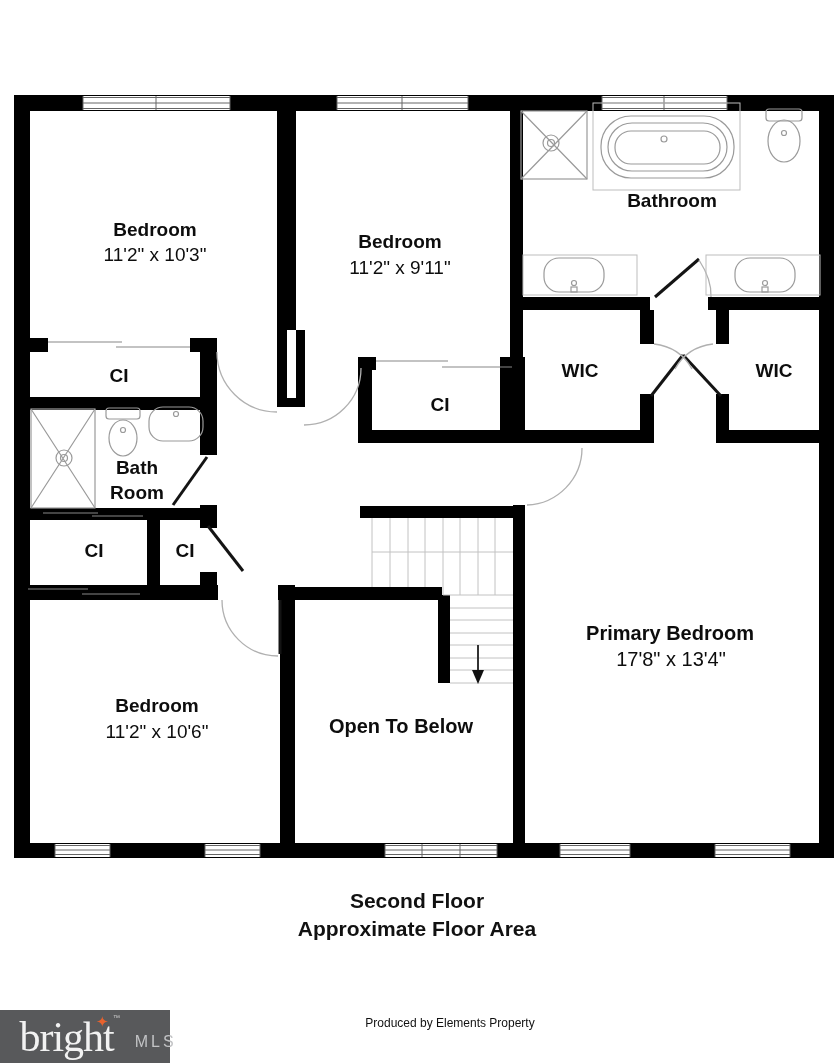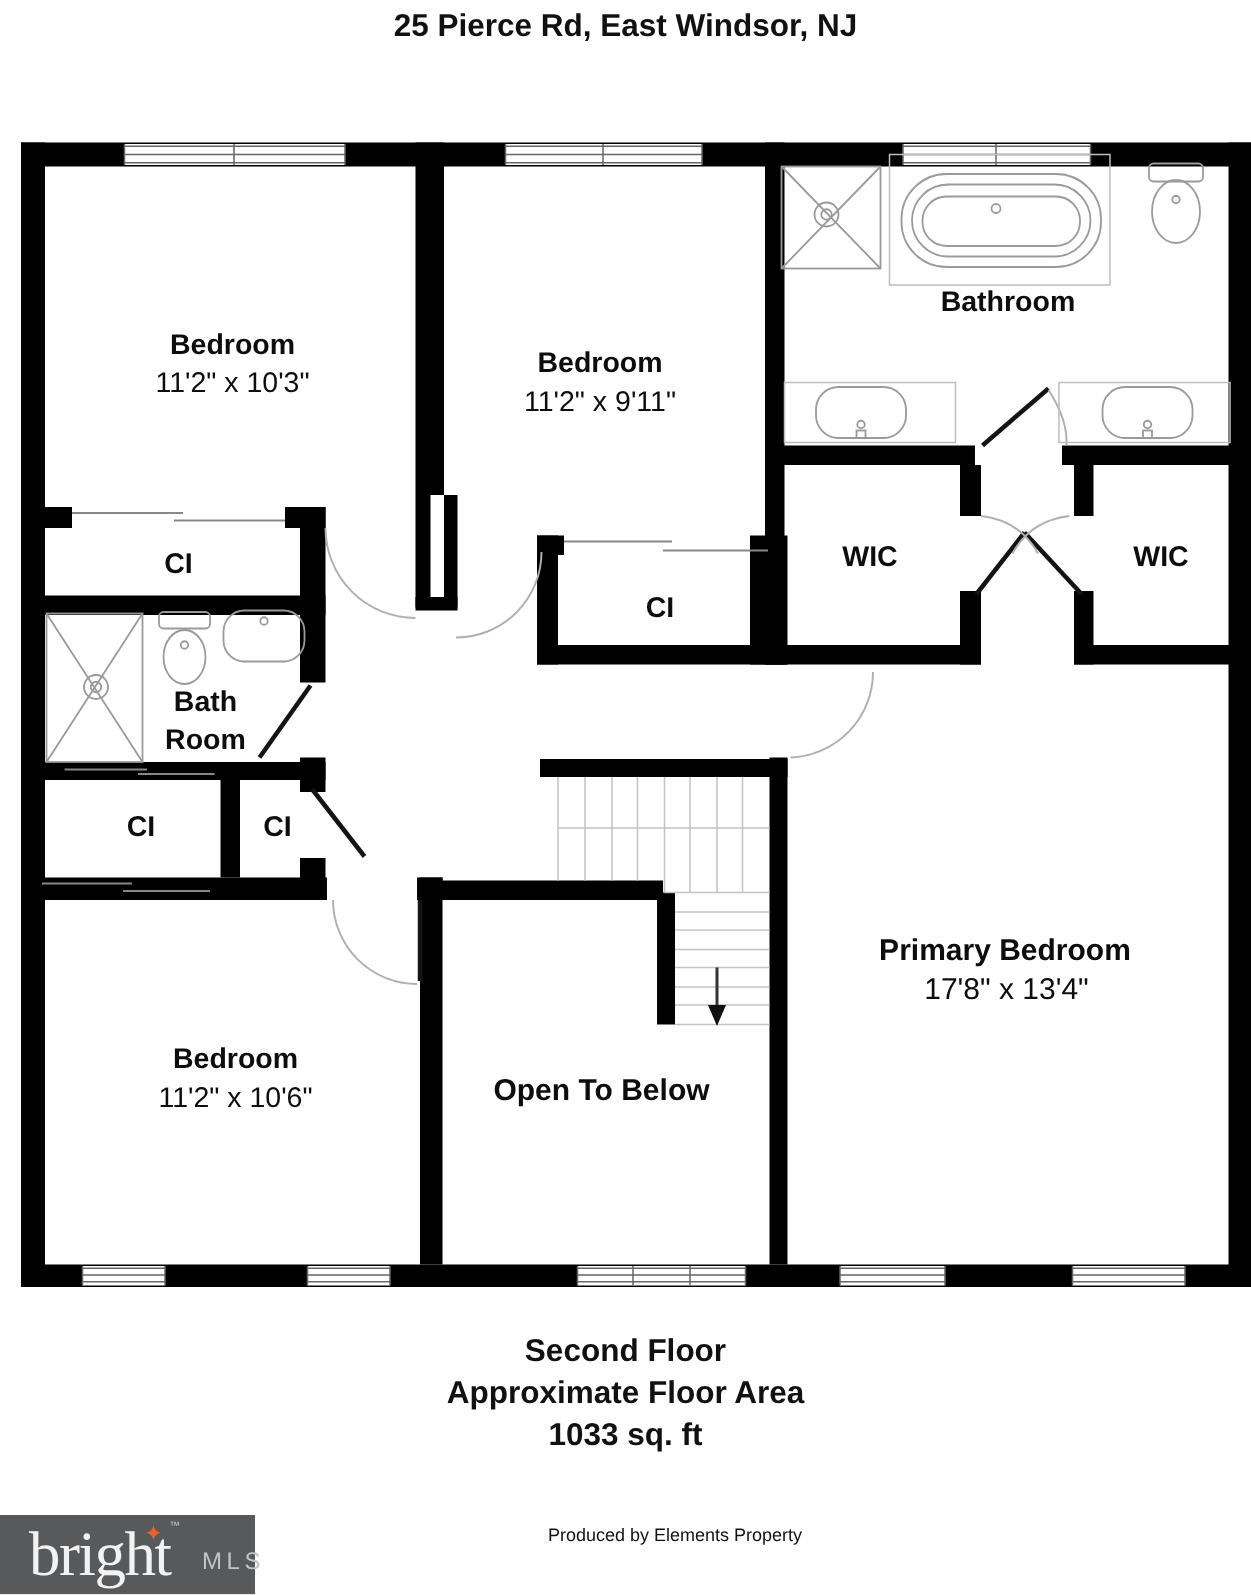--- a/index.html
+++ b/index.html
@@ -31,21 +31,20 @@
   .logo-bright{font-family:"Liberation Serif",serif;font-size:42px;color:#f2f2f2;letter-spacing:-1px;margin-left:26px;}
   .logo-star{position:absolute;left:96px;top:3px;color:#e8622d;font-size:15px;}
   .logo-tm{position:absolute;left:113px;top:4px;color:#cfcfcf;font-size:7px;}
   .logo-mls{font-family:"Liberation Sans",sans-serif;font-size:16px;color:#c2c3c5;letter-spacing:3px;margin-left:21px;margin-top:10px;}
 </style>
 </head>
 <body>
 
 <div class="page">
 
-  <div class="title">25 Pierce Rd, East Windsor, NJ</div>
 
   <svg width="834" height="1063" viewBox="0 0 834 1063">
 
     <g>
       <rect class="wall" x="14" y="95" width="820" height="16"></rect>
       <rect class="wall" x="14" y="843" width="820" height="15"></rect>
       <rect class="wall" x="14" y="95" width="16" height="763"></rect>
       <rect class="wall" x="819" y="95" width="15" height="763"></rect>
     </g>
 
@@ -229,21 +228,20 @@
       <text class="rname20" x="401" y="733">Open To Below</text>
 
       <text class="rname20" x="670" y="640">Primary Bedroom</text>
       <text class="rdims20" x="671" y="666">17'8" x 13'4"</text>
     </g>
   </svg>
 
   <div class="caption">
     <div>Second Floor</div>
     <div>Approximate Floor Area</div>
-    <div>1033 sq. ft</div>
   </div>
 
   <div class="logo">
     <div class="logo-inner">
       <span class="logo-bright">bright</span>
       <span class="logo-star">✦</span>
       <span class="logo-tm">™</span>
       <span class="logo-mls">MLS</span>
     </div>
   </div>

